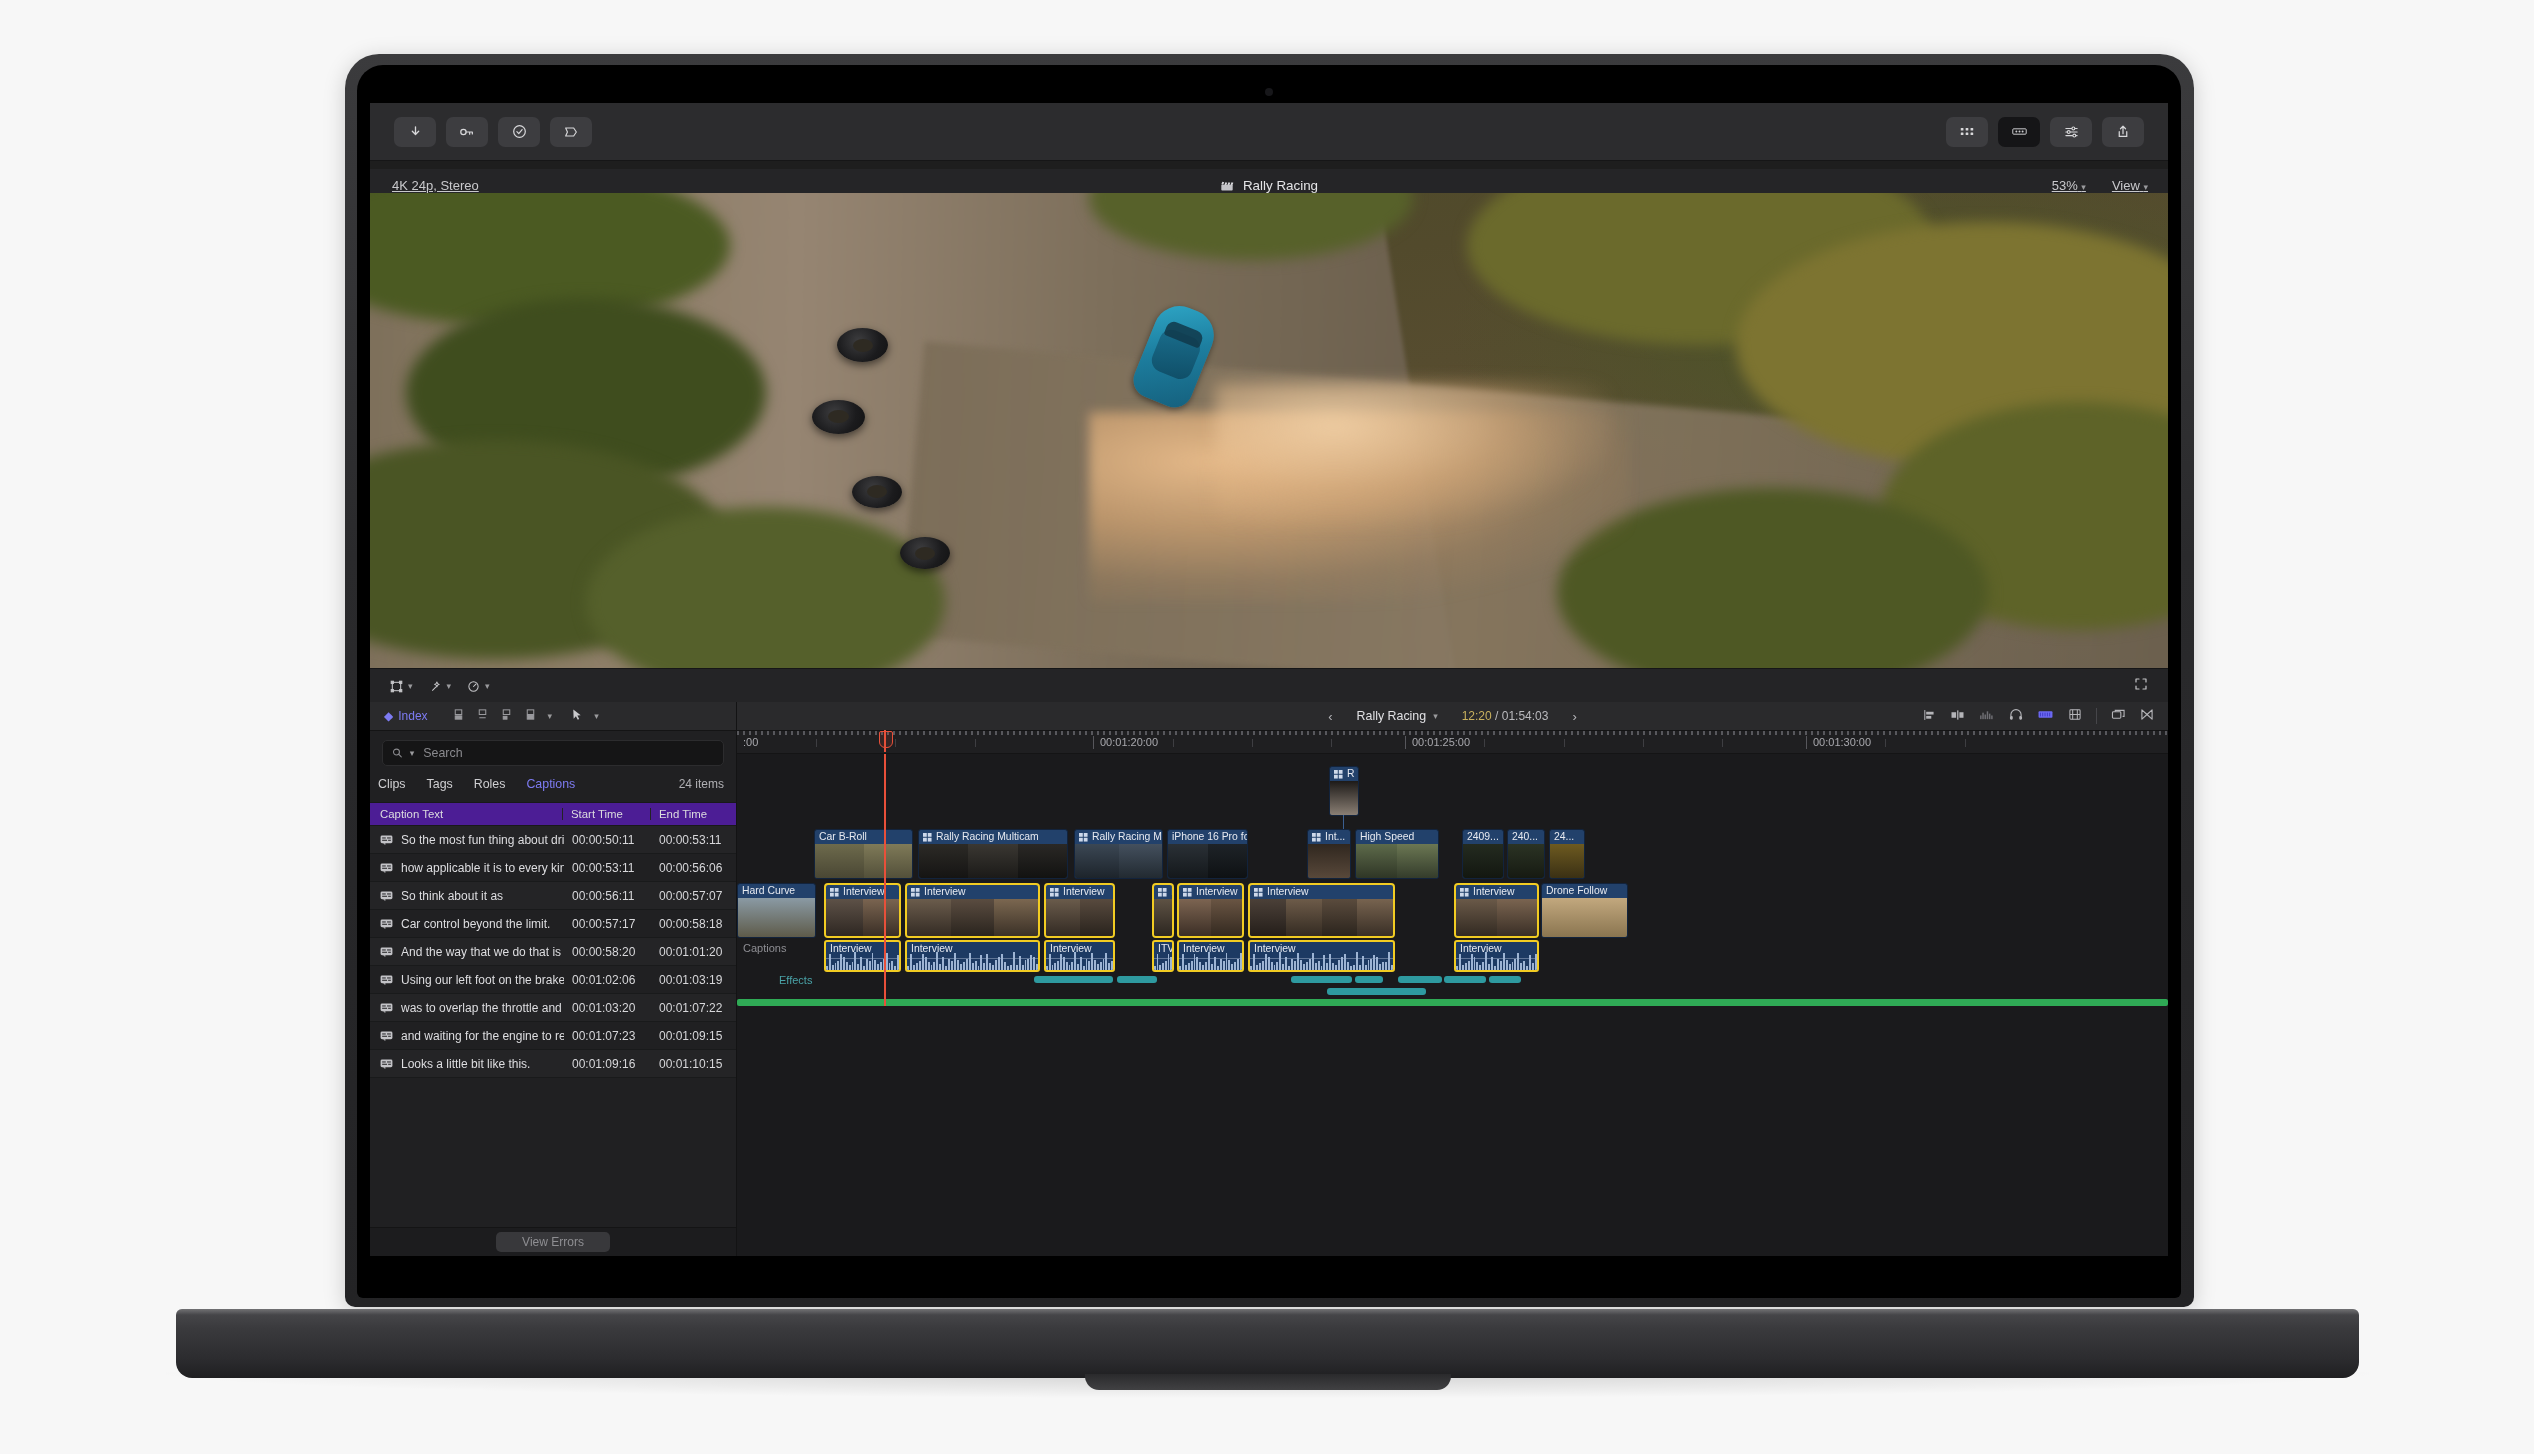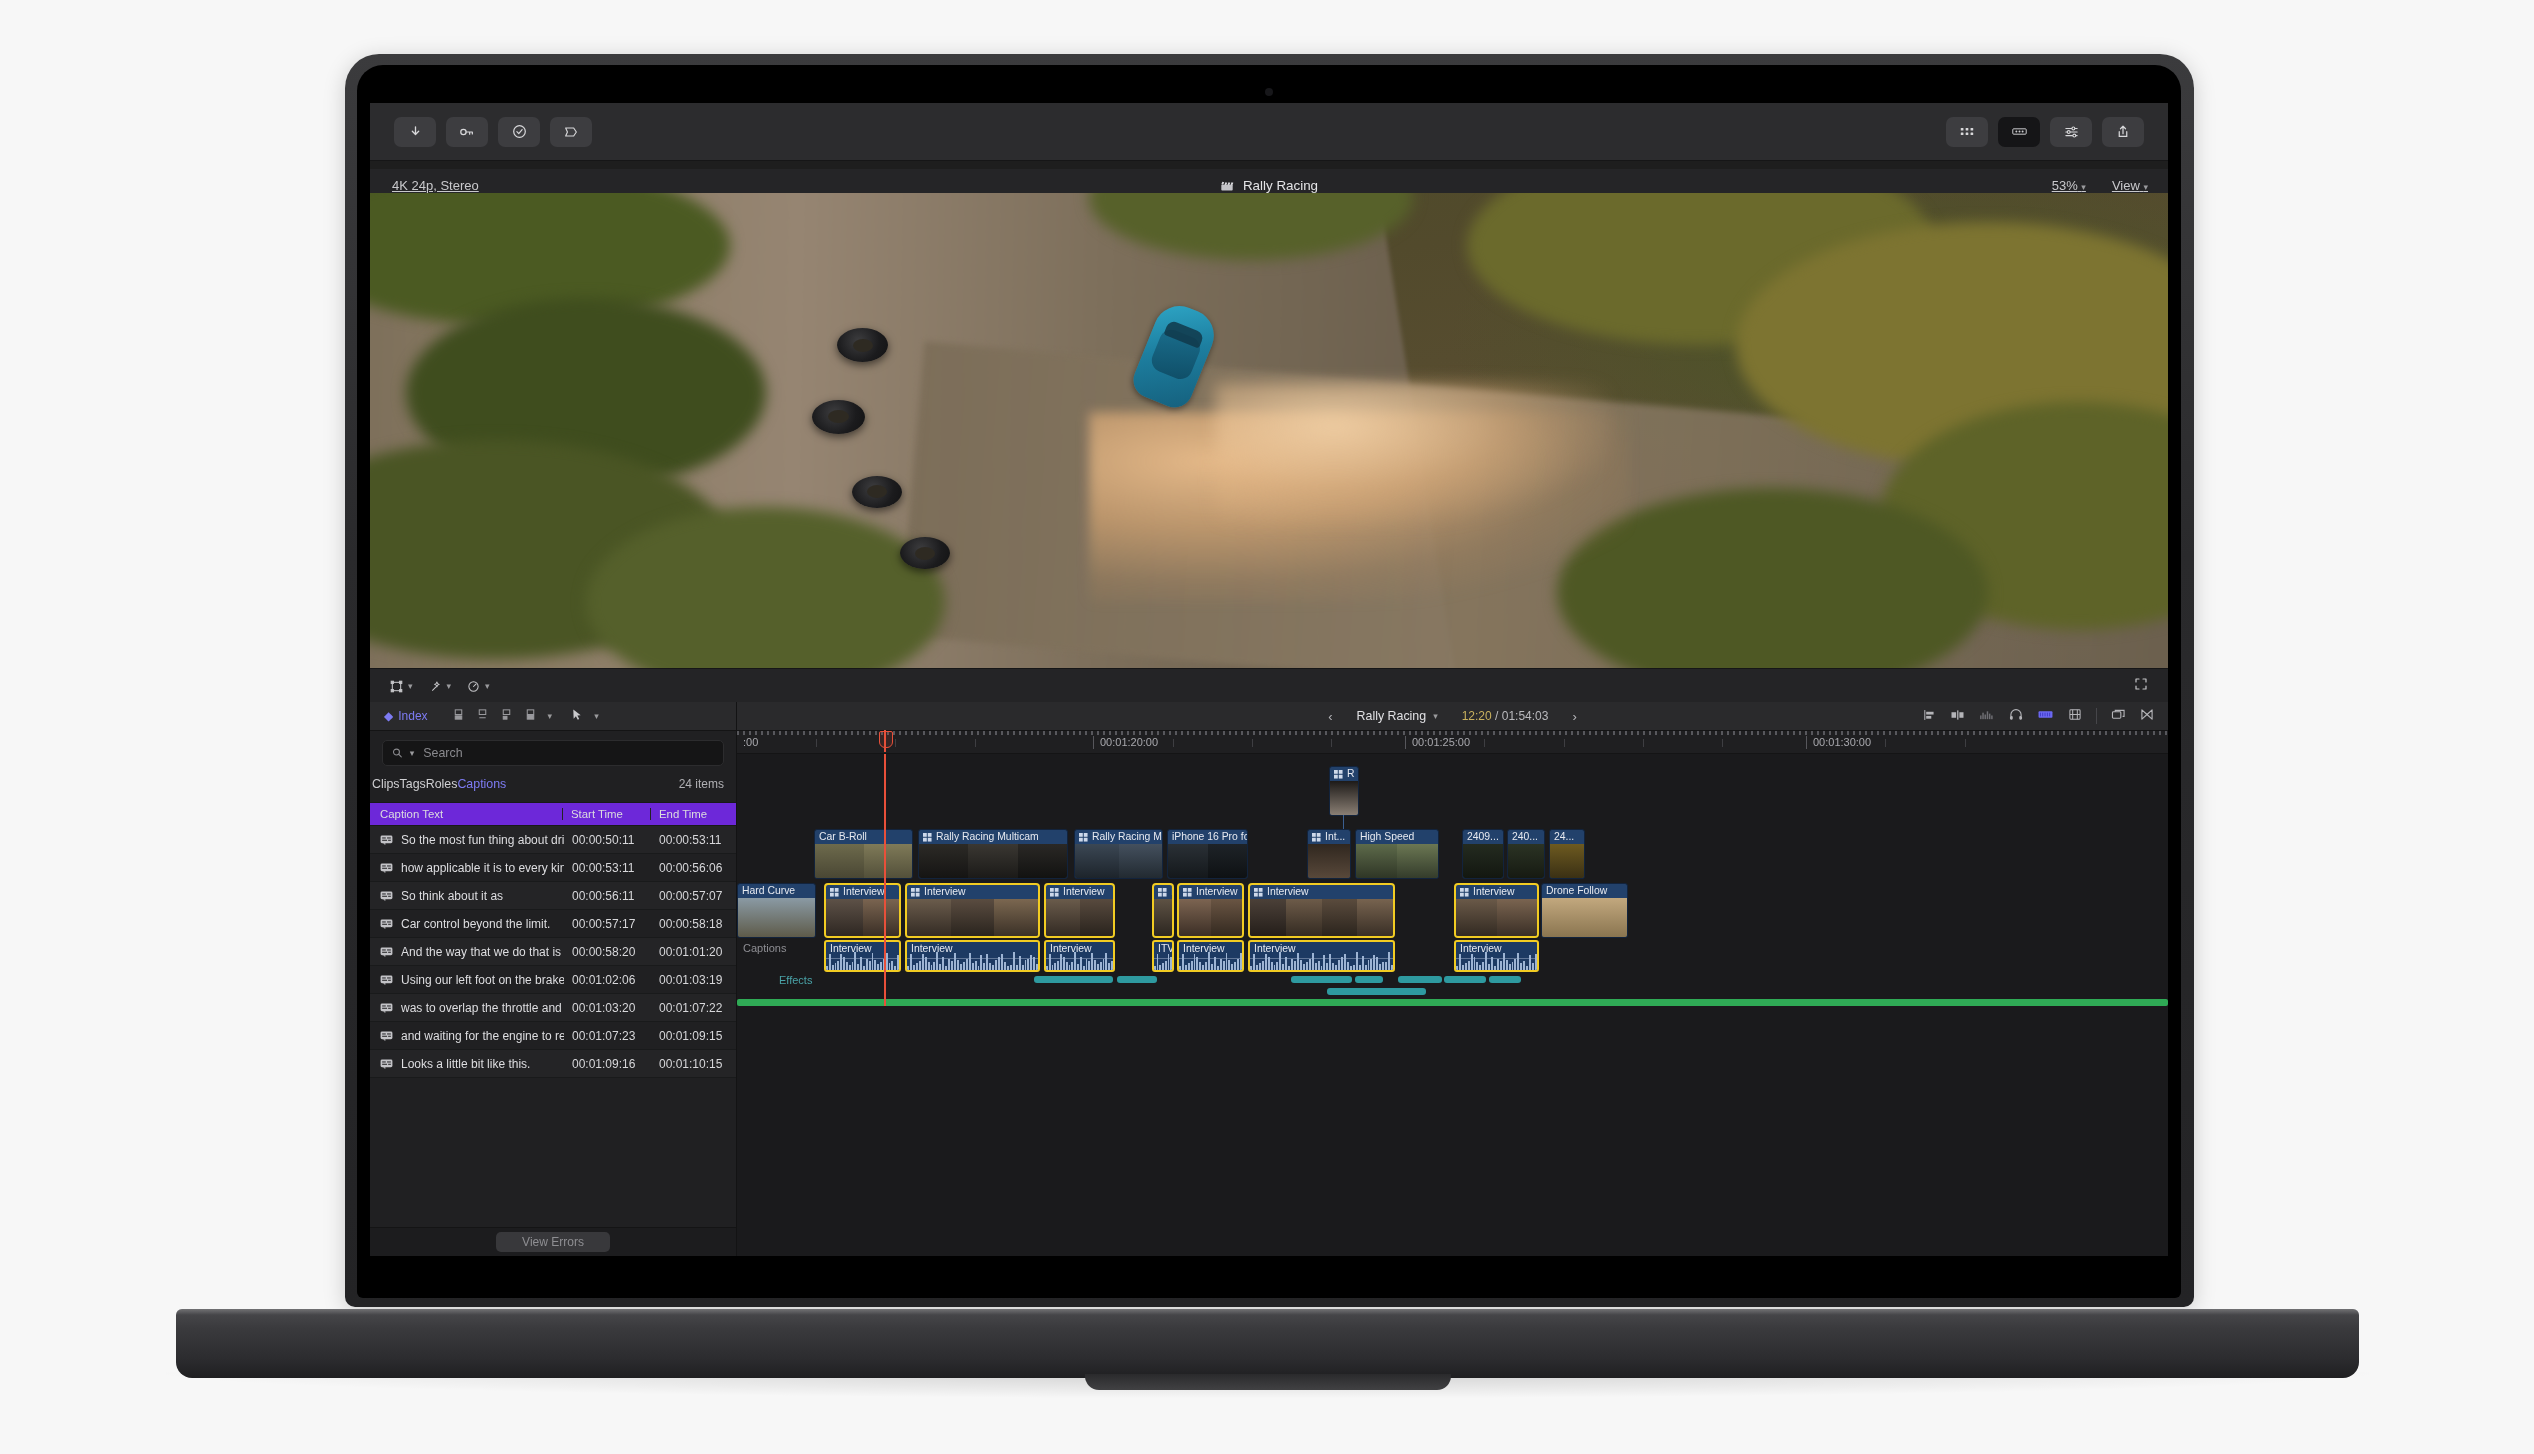--- a/index.html
+++ b/index.html
@@ -185,26 +185,26 @@
   .idx-label{margin-left:14px;font-size:12px;color:#7d7bf3;display:flex;align-items:center;gap:5px;}
   .idx-tools{display:flex;gap:11px;margin-left:24px;align-items:center;}
   .search-wrap{margin:9px 12px 0 12px;height:24px;background:#151516;border-radius:5px;
     display:flex;align-items:center;gap:7px;padding:0 9px;border:1px solid #2c2c2e;}
   .search-wrap input{
     background:transparent;border:none;outline:none;color:#cfcfd2;font-size:12.4px;
     font-family:"Liberation Sans",sans-serif;width:100%;
   }
   .search-wrap input::placeholder{color:#8a8a8e;}
   .idx-tabs{
-    display:flex;align-items:center;margin:11px 12px 0 2px;font-size:12.4px;color:#cfcfd2;
+    display:flex;align-items:center;gap:21px;margin:11px 12px 0 8px;font-size:12.4px;color:#cfcfd2;
   }
   .idx-tabs .sel{color:#7d7bf3;}
   .idx-count{margin-left:auto;color:#b0b0b4;font-size:12px;}
   .tbl-head{
-    margin-top:11px;height:22px;background:#6d28d9;display:flex;align-items:center;
+    margin-top:11px;height:22px;background:#4c1d95;display:flex;align-items:center;
     font-size:11.4px;color:#dcdcdf;border-top:1px solid #19191a;border-bottom:1px solid #19191a;
   }
   .th-text{flex:1;padding-left:10px;}
   .th-start{width:79px;border-left:1px solid #232325;padding-left:8px;}
   .th-end{width:77px;border-left:1px solid #232325;padding-left:8px;}
   .row{
     height:27px;display:flex;align-items:center;font-size:12px;color:#dedee1;
     border-bottom:1px solid #191a1b;
   }
   .row:nth-child(odd){background:#242426;}

